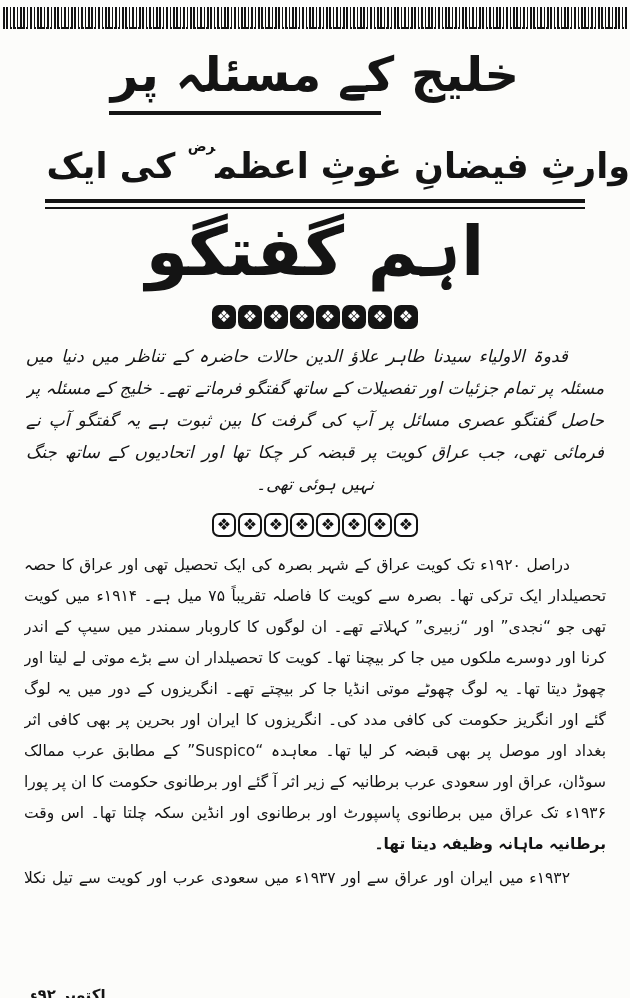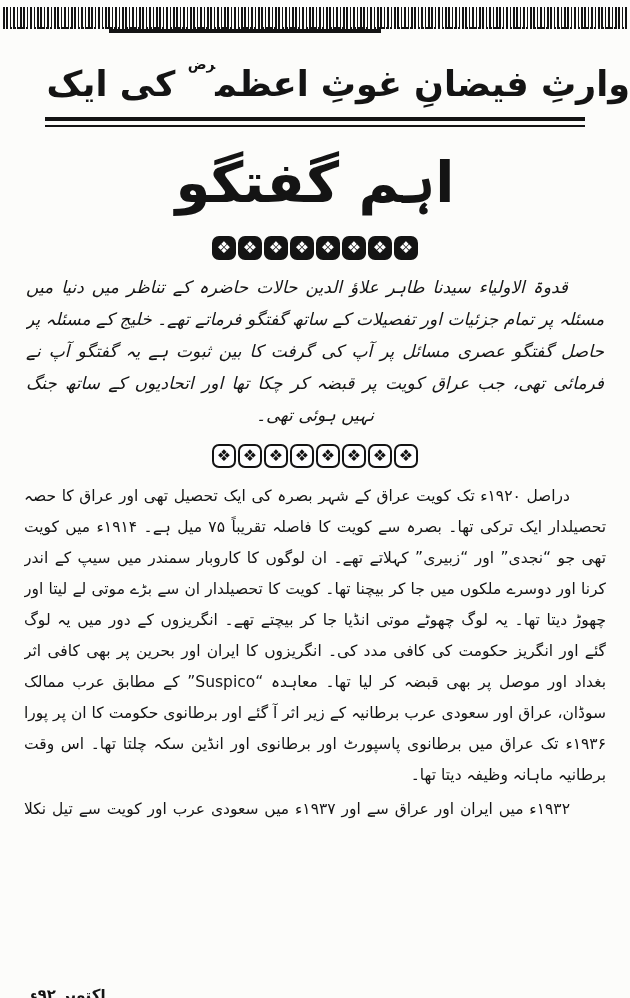--- a/index.html
+++ b/index.html
@@ -33,21 +33,21 @@
   }
   .title2 {
     font-size:35px; font-weight:bold; line-height:62px; margin-top:14px;text-align:right;
   }
   .title2 sup { font-size:14px; font-weight:bold; position:relative; top:-14px; }
   .double-rule {
     width:540px; height:4px; margin:2px auto 0 auto;
     border-top:4px solid #141414; border-bottom:2px solid #141414;
   }
   .title3 {
-    font-size:56px; font-weight:bold; line-height:80px; margin-top:16px;
+    font-size:68px; font-weight:bold; line-height:80px; margin-top:3px;
   }
   
   .orn-row { text-align:center; margin-top:12px; line-height:26px; }
   .orn {
     display:inline-flex; align-items:center; justify-content:center;
     width:24px; height:24px; border-radius:7px;
     font-size:16px; margin:0 1px; vertical-align:middle;
   }
   .orn.filled  { background:#141414; color:#fff; }
   .orn.outline { background:#fff; color:#141414; border:2.5px solid #141414; box-sizing:border-box; }
@@ -60,36 +60,37 @@
   }
   .intro .line.center { text-align:right; text-align-last:center; }
   
   .body-text { margin-top:12px; padding:0 24px; }
   .body-text .line {
     font-size:15.5px;
     height:31px; line-height:31px; overflow:hidden;
     text-align:justify; text-align-last:justify;
   }
   .line.indent { text-indent:36px; }
-  .line.short  { text-align:right; text-align-last:right; }
+  .line.short  { text-align:right; text-align-last:right;font-weight:bold; }
   .para2 { margin-top:3px; }
   
   .footer-date {
     position:absolute; bottom:-6px; left:30px;
     font-size:15px; font-weight:bold; direction:rtl;
   }
 </style>
 </head>
 <body>
 
 <div class="page">
 
   <div class="top-band"></div>
 
   <div class="title-block">
+    <div class="title1">خلیج کے مسئلہ پر</div>
     <div class="title1-underline"></div>
     <div class="title2"><span>وارثِ فیضانِ غوثِ اعظم</span><sup>رض</sup><span> کی ایک</span></div>
     <div class="double-rule"></div>
     <div class="title3">اہم گفتگو</div>
   </div>
 
   <div class="orn-row">
     <span class="orn filled">❖</span><span class="orn filled">❖</span><span class="orn filled">❖</span><span class="orn filled">❖</span><span class="orn filled">❖</span><span class="orn filled">❖</span><span class="orn filled">❖</span><span class="orn filled">❖</span>
   </div>
 

